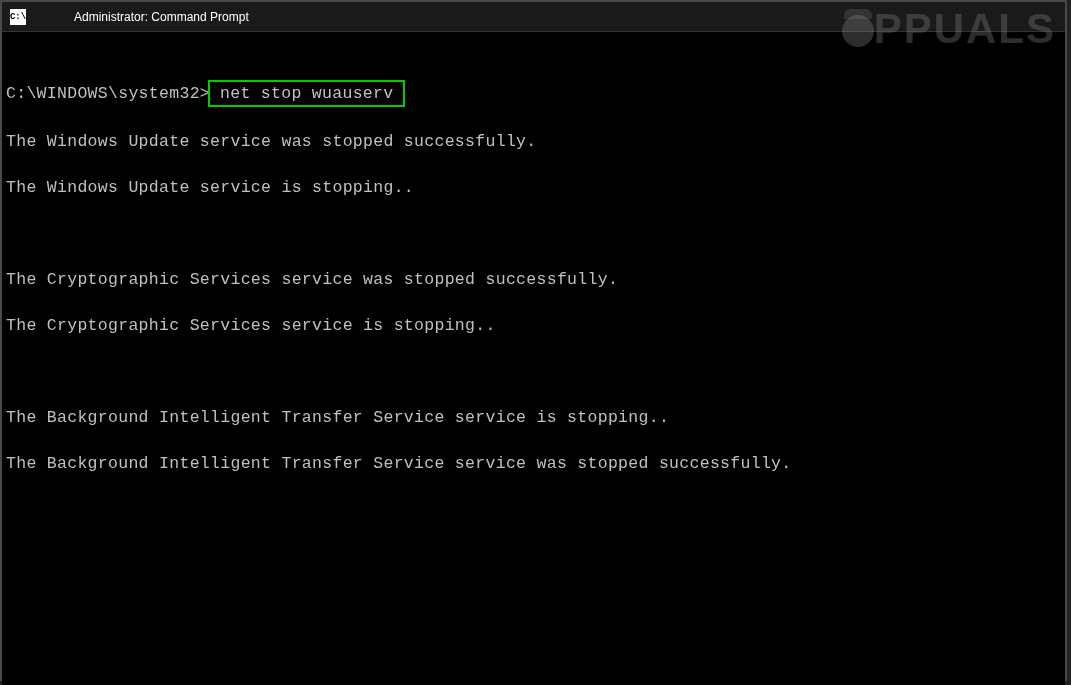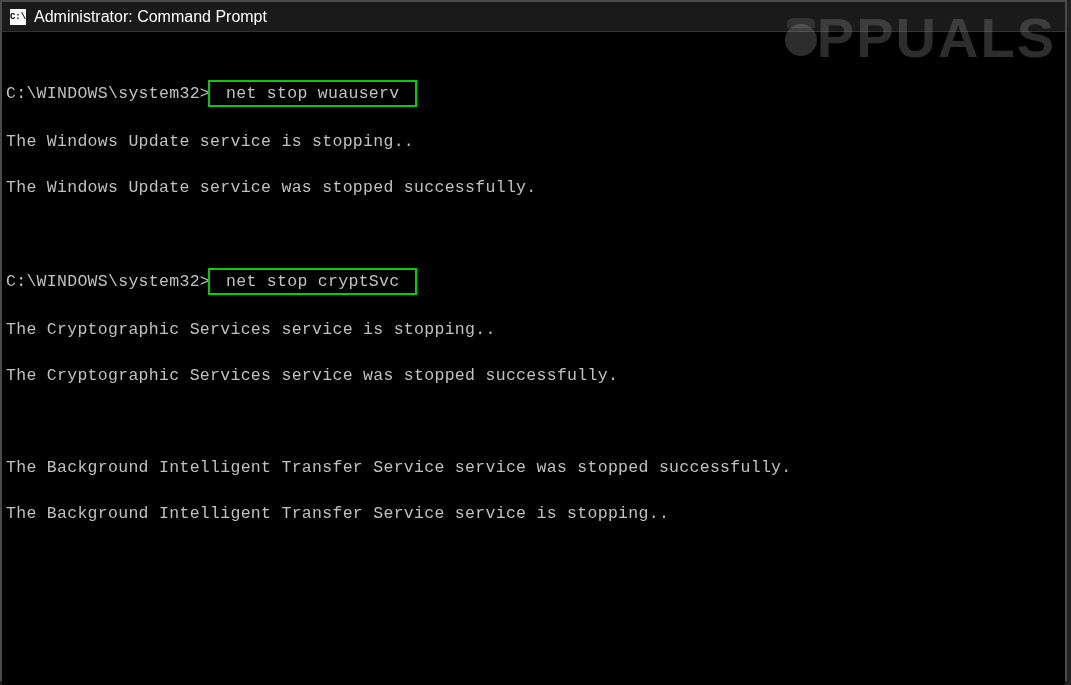--- a/index.html
+++ b/index.html
@@ -42,22 +42,23 @@
       display: flex;
       align-items: center;
       justify-content: center;
       font-size: 9px;
       font-weight: bold;
       color: #000;
     }
     
     .titlebar-text {
       color: #fff;
-      font-size: 16px;
+      font-size: 12px;
       font-family: 'Segoe UI', Tahoma, sans-serif;
+      margin-left: 40px;
     }
     
     .terminal {
       background: #000;
       padding: 2px 4px;
       font-family: Consolas, 'Courier New', monospace;
       font-size: 16.5px;
       line-height: 23px;
       color: #c0c0c0;
       white-space: pre;
@@ -65,30 +66,30 @@
     }
     
     .line {
       display: block;
       white-space: pre;
     }
     
     .highlight {
       border: 2px solid #00cc00;
       display: inline-block;
-      padding: 0 16px;
+      padding: 0 10px;
       margin-left: -2px;
     }
     
     .watermark {
       position: absolute;
       top: 5px;
       right: 15px;
       font-family: Arial, sans-serif;
-      font-size: 56px;
+      font-size: 42px;
       font-weight: bold;
       color: rgba(128, 128, 128, 0.35);
       letter-spacing: 2px;
       display: flex;
       align-items: center;
       z-index: 10;
     }
     
     .watermark-face {
       width: 38px;
@@ -132,31 +133,30 @@
   <div class="titlebar">
     <div class="titlebar-icon">
       <span>C:\</span>
     </div>
     <span class="titlebar-text">Administrator: Command Prompt</span>
   </div>
 
   <div class="terminal">
 <span class="line"></span>
 <span class="line"><span>C:\WINDOWS\system32&gt;</span><span class="highlight">net stop wuauserv</span></span>
+<span class="line">The Windows Update service was stopped successfully.</span>
 <span class="line">The Windows Update service is stopping..</span>
-<span class="line">The Windows Update service was stopped successfully.</span>
 <span class="line"></span>
 <span class="line"></span>
-<span class="line"><span>C:\WINDOWS\system32&gt;</span><span class="highlight">net stop cryptSvc</span></span>
+<span class="line">The Cryptographic Services service was stopped successfully.</span>
 <span class="line">The Cryptographic Services service is stopping..</span>
-<span class="line">The Cryptographic Services service was stopped successfully.</span>
 <span class="line"></span>
 <span class="line"></span>
+<span class="line">The Background Intelligent Transfer Service service is stopping..</span>
 <span class="line">The Background Intelligent Transfer Service service was stopped successfully.</span>
-<span class="line">The Background Intelligent Transfer Service service is stopping..</span>
 <span class="line"></span>
 <span class="line"></span>
 
 
 
 <span class="line"></span>
 <span class="line"></span>
 
 <span class="line"></span>
 

